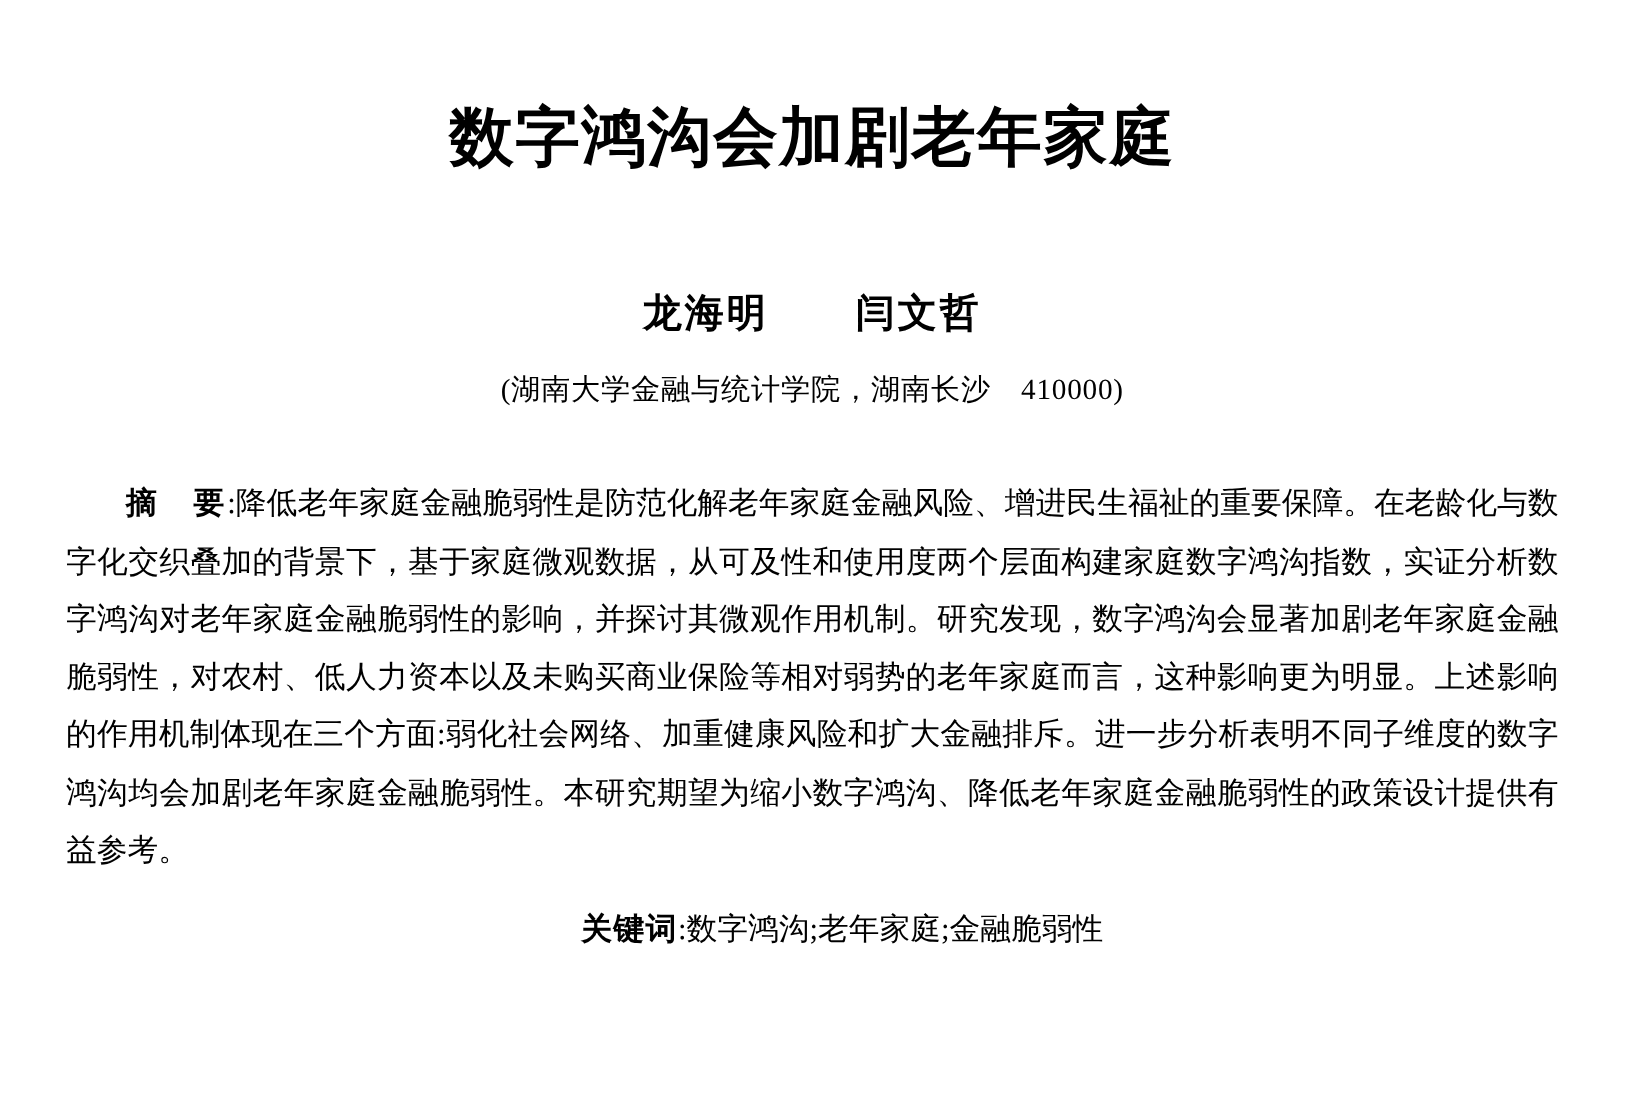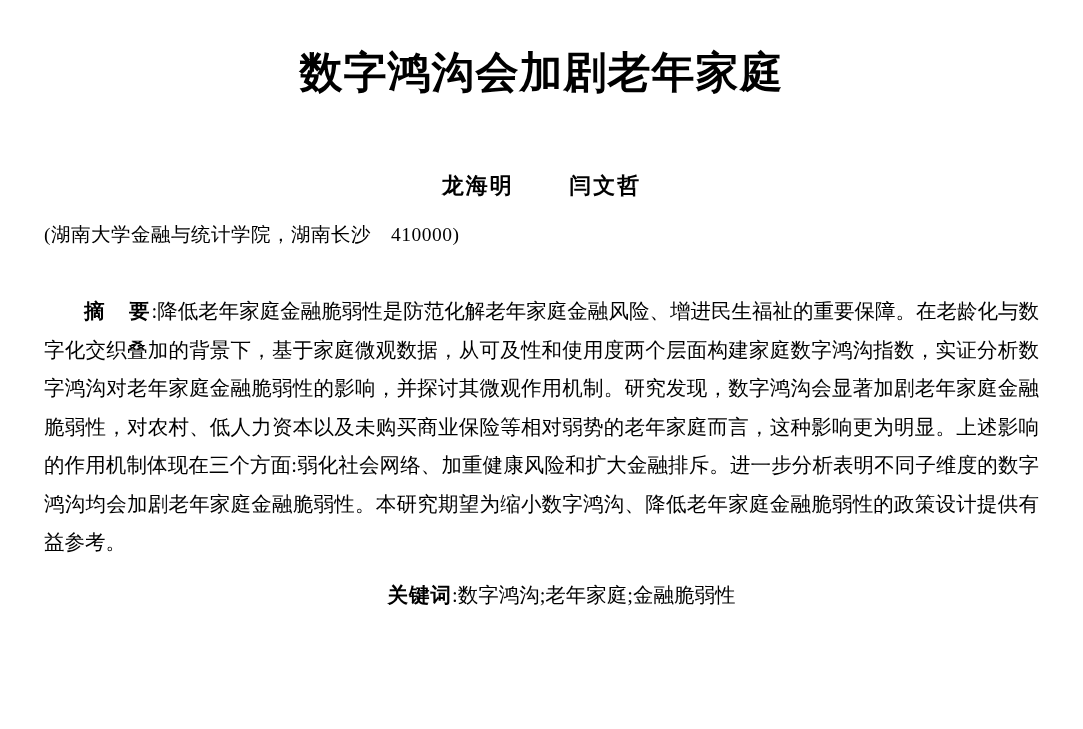--- a/index.html
+++ b/index.html
@@ -21,39 +21,40 @@
     box-sizing: border-box;
     padding: 0 44px;
   }
   .title {
     text-align: center;
     font-weight: bold;
     font-size: 43px;
     line-height: 1.42;
     letter-spacing: 1px;
     margin: 0;
-    padding-top: 42px;
+    padding-top: 62px;
     font-family: "DejaVu Serif", "Liberation Serif", serif;
   }
   .title-line {
     display: block;
   }
   .authors {
     text-align: center;
-    font-size: 22px;
+    font-size: 26px;
     font-weight: bold;
     margin-top: 68px;
     letter-spacing: 2px;
     font-family: "DejaVu Serif", "Liberation Serif", serif;
   }
   .author-gap {
     display: inline-block;
     width: 36px;
   }
   .affiliation {
+    text-align: center;
     font-size: 19.5px;
     margin-top: 20px;
     letter-spacing: 0.5px;
   }
   .abstract {
     margin-top: 44px;
     font-size: 20.5px;
     line-height: 1.88;
     text-align: justify;
     text-justify: inter-ideograph;

